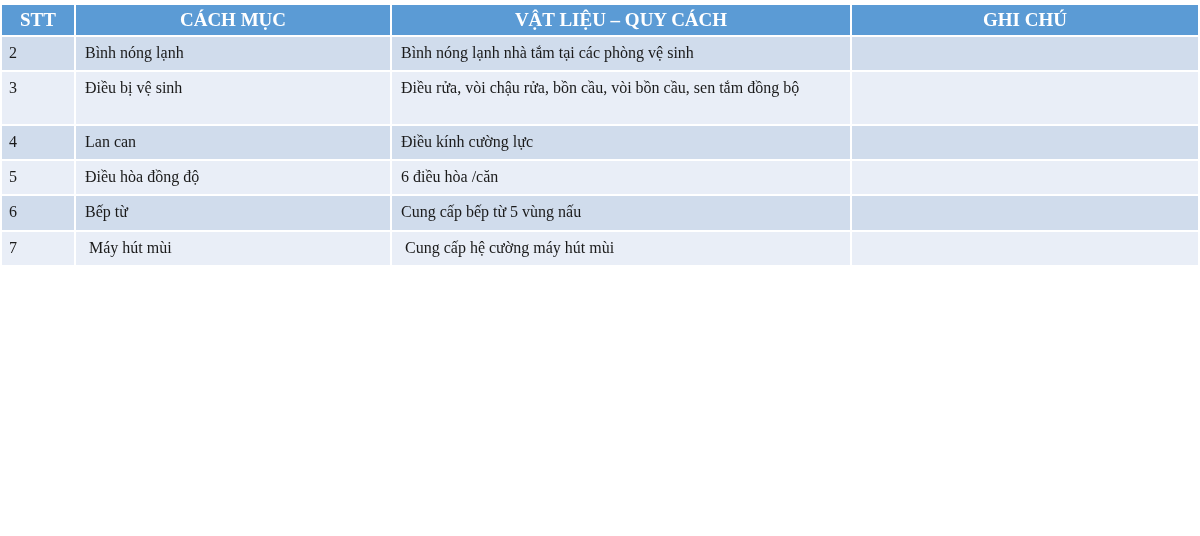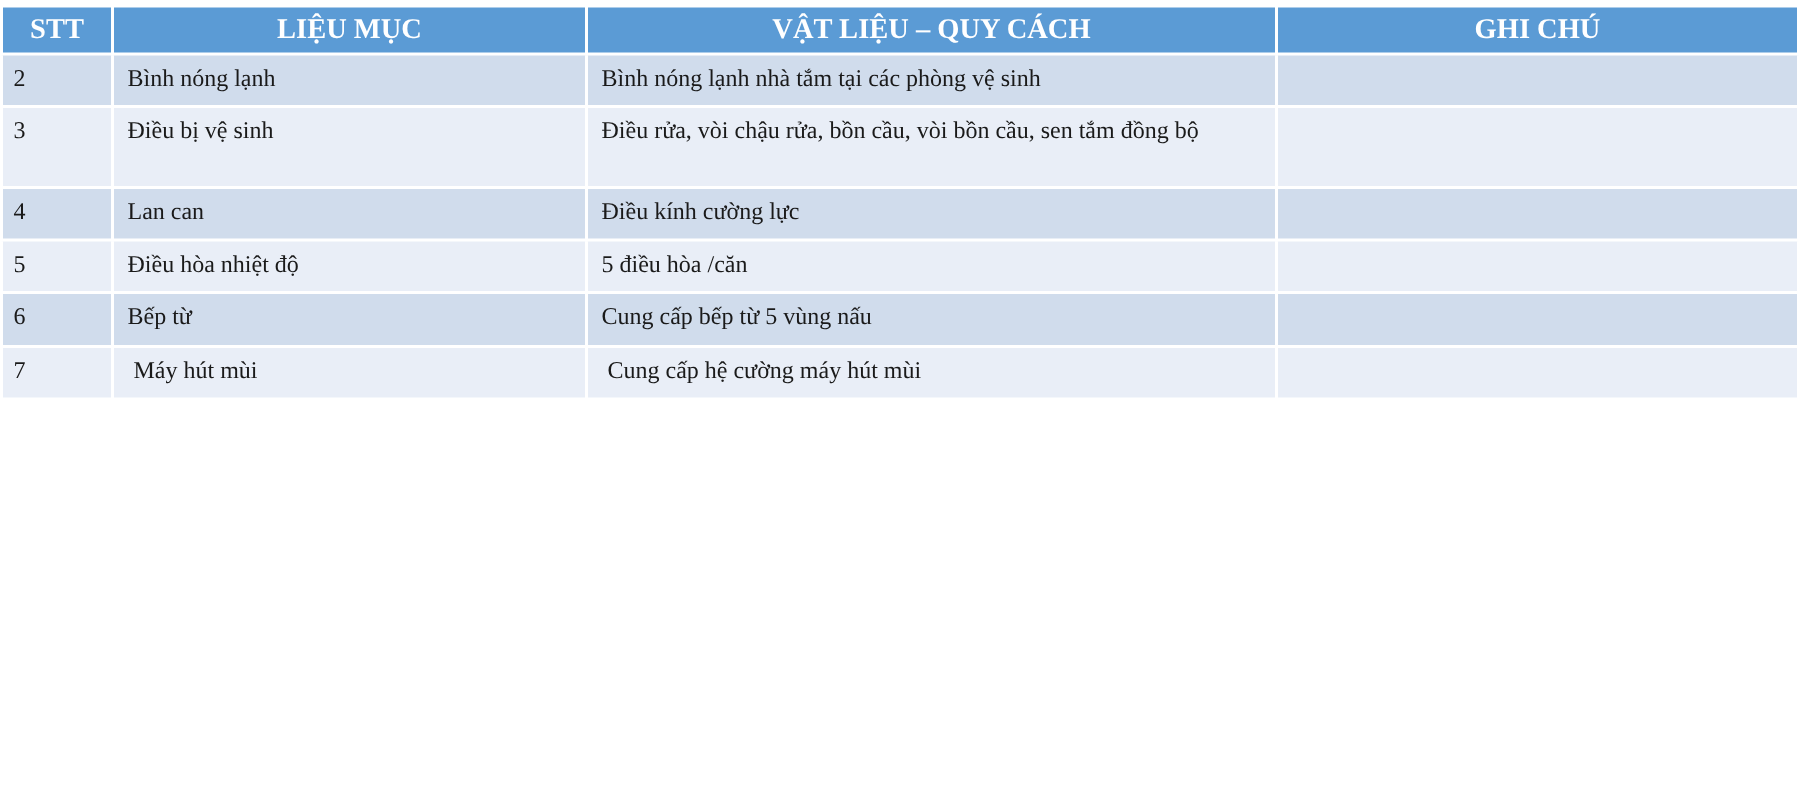--- a/index.html
+++ b/index.html
@@ -48,21 +48,21 @@
 <table class="spec">
   <colgroup>
     <col style="width:74px">
     <col style="width:316px">
     <col style="width:460px">
     <col style="width:348px">
   </colgroup>
   <thead>
     <tr>
       <th>STT</th>
-      <th>LIỆU MỤC</th>
+      <th>CÁCH MỤC</th>
       <th>VẬT LIỆU – QUY CÁCH</th>
       <th>GHI CHÚ</th>
     </tr>
   </thead>
   <tbody>
     <tr class="odd r1">
       <td class="c-stt">2</td>
       <td>Bình nóng lạnh</td>
       <td>Bình nóng lạnh nhà tắm tại các phòng vệ sinh</td>
       <td></td>
@@ -74,22 +74,22 @@
       <td></td>
     </tr>
     <tr class="odd r3">
       <td class="c-stt">4</td>
       <td>Lan can</td>
       <td>Điều kính cường lực</td>
       <td></td>
     </tr>
     <tr class="even r4">
       <td class="c-stt">5</td>
-      <td>Điều hòa nhiệt độ</td>
-      <td>5 điều hòa /căn</td>
+      <td>Điều hòa đồng độ</td>
+      <td>6 điều hòa /căn</td>
       <td></td>
     </tr>
     <tr class="odd r5">
       <td class="c-stt">6</td>
       <td>Bếp từ</td>
       <td>Cung cấp bếp từ 5 vùng nấu</td>
       <td></td>
     </tr>
     <tr class="even r6">
       <td class="c-stt">7</td>

